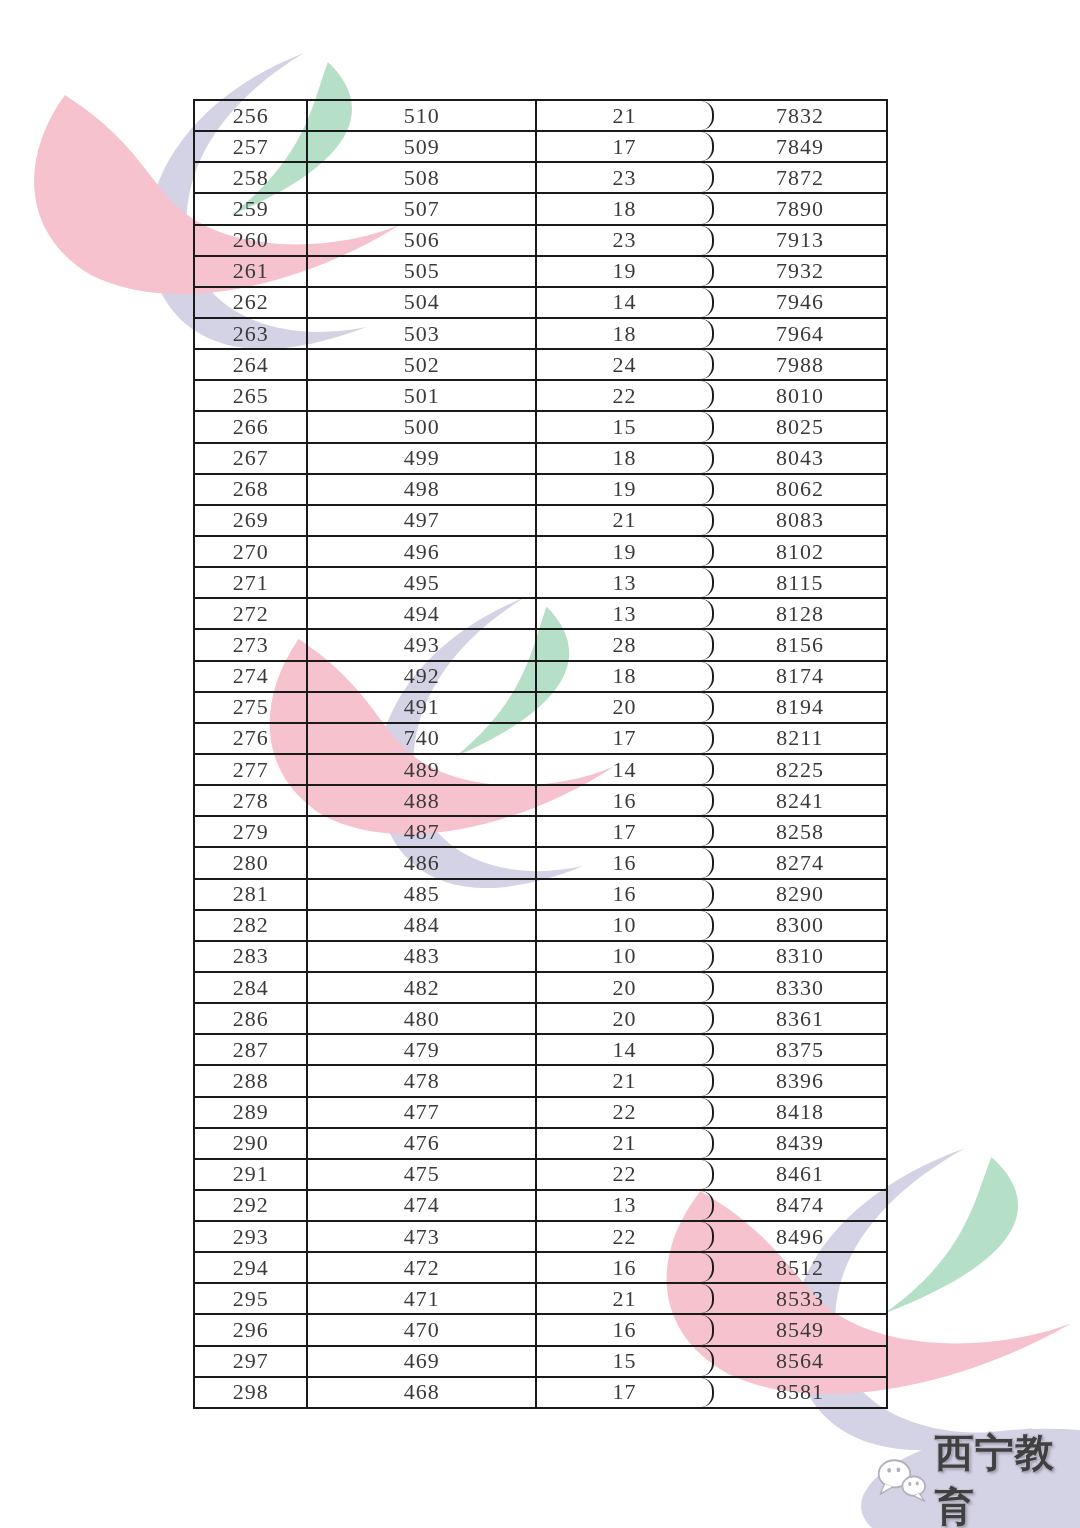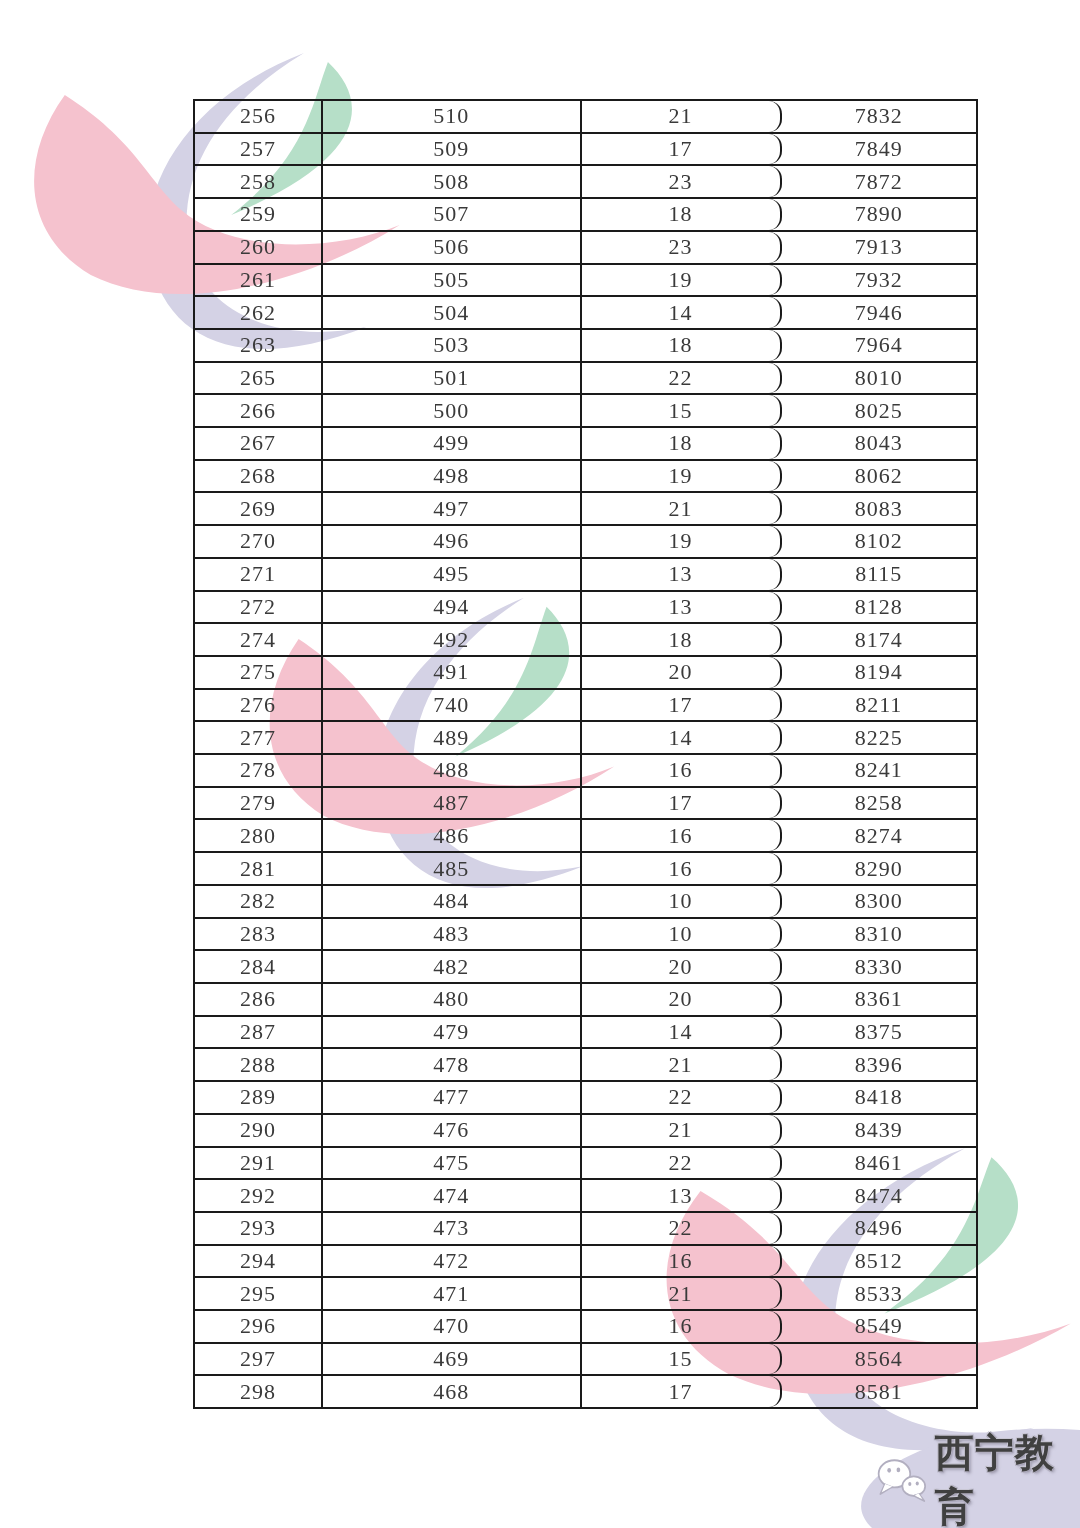--- a/index.html
+++ b/index.html
@@ -9,21 +9,21 @@
     font-family:"Liberation Serif","DejaVu Serif",serif;
   }
   
   .watermark{position:absolute;left:0;top:0;z-index:1;}
   .wm-pink{fill:#f5c2ce;}
   .wm-lavender{fill:#d4d2e5;}
   .wm-green{fill:#b6dfc8;}
 
   
   .score-table{
-    position:absolute;left:193px;top:99px;width:785px;height:1310px;
+    position:absolute;left:193px;top:99px;width:695px;height:1310px;
     z-index:2;display:flex;flex-direction:column;
     border:2px solid #1a1a1a;box-sizing:border-box;
     background:transparent;
   }
   .trow{flex:1;display:flex;border-bottom:2px solid #1a1a1a;box-sizing:border-box;}
   .trow:last-child{border-bottom:none;}
   .tcell{
     display:flex;align-items:center;justify-content:center;
     border-right:2px solid #1a1a1a;box-sizing:border-box;
     font-size:22px;color:#3a3a3a;letter-spacing:1px;
@@ -110,20 +110,26 @@
       <div class="tcell c2">14</div>
       <div class="tcell c3">7946</div>
     </div>
     <div class="trow">
       <div class="tcell c0">263</div>
       <div class="tcell c1">503</div>
       <div class="tcell c2">18</div>
       <div class="tcell c3">7964</div>
     </div>
     <div class="trow">
+      <div class="tcell c0">264</div>
+      <div class="tcell c1">502</div>
+      <div class="tcell c2">24</div>
+      <div class="tcell c3">7988</div>
+    </div>
+    <div class="trow">
       <div class="tcell c0">265</div>
       <div class="tcell c1">501</div>
       <div class="tcell c2">22</div>
       <div class="tcell c3">8010</div>
     </div>
     <div class="trow">
       <div class="tcell c0">266</div>
       <div class="tcell c1">500</div>
       <div class="tcell c2">15</div>
       <div class="tcell c3">8025</div>
@@ -156,20 +162,26 @@
       <div class="tcell c0">271</div>
       <div class="tcell c1">495</div>
       <div class="tcell c2">13</div>
       <div class="tcell c3">8115</div>
     </div>
     <div class="trow">
       <div class="tcell c0">272</div>
       <div class="tcell c1">494</div>
       <div class="tcell c2">13</div>
       <div class="tcell c3">8128</div>
+    </div>
+    <div class="trow">
+      <div class="tcell c0">273</div>
+      <div class="tcell c1">493</div>
+      <div class="tcell c2">28</div>
+      <div class="tcell c3">8156</div>
     </div>
     <div class="trow">
       <div class="tcell c0">274</div>
       <div class="tcell c1">492</div>
       <div class="tcell c2">18</div>
       <div class="tcell c3">8174</div>
     </div>
     <div class="trow">
       <div class="tcell c0">275</div>
       <div class="tcell c1">491</div>

